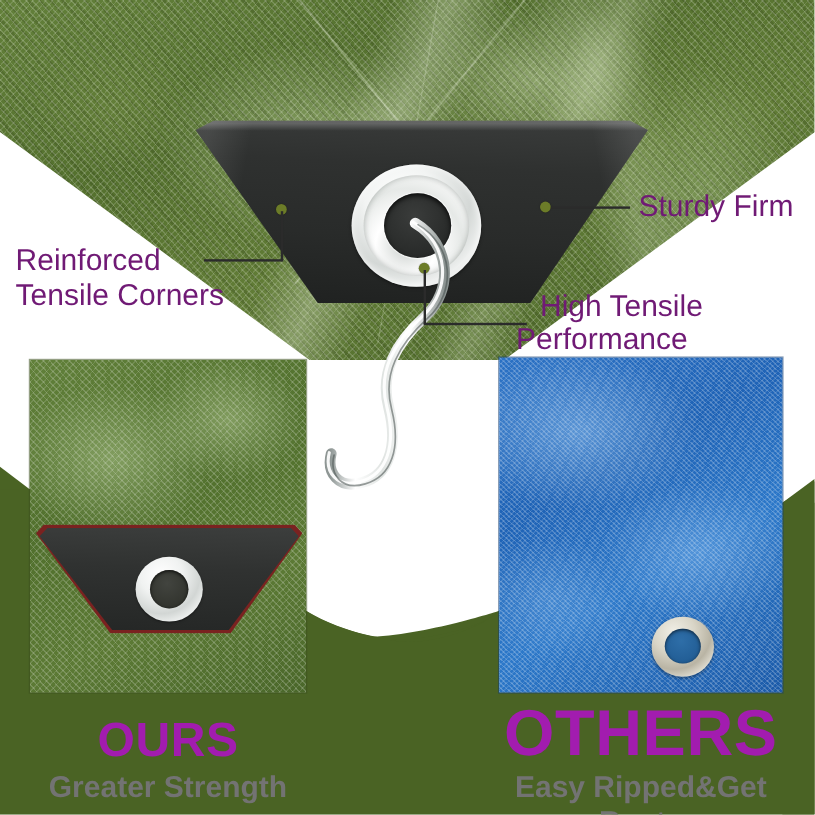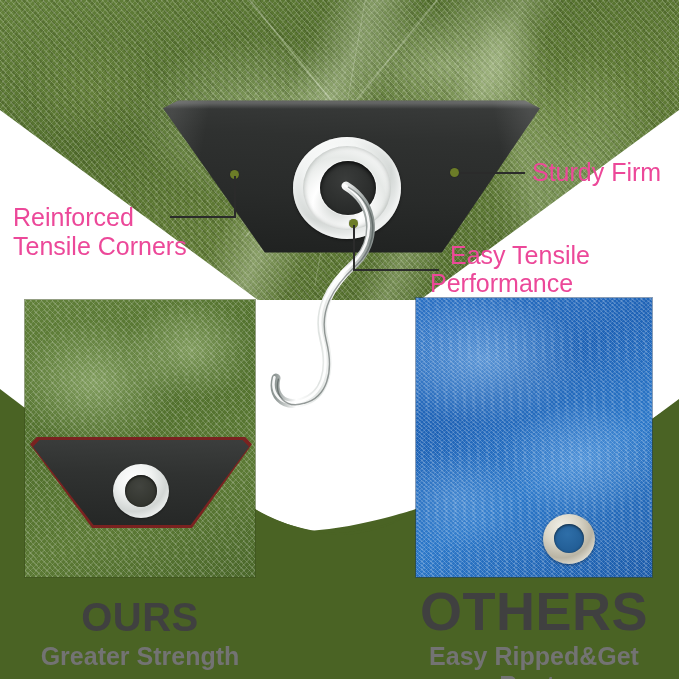--- a/index.html
+++ b/index.html
@@ -1,21 +1,21 @@
 <!DOCTYPE html>
 <html><head>
 <meta charset="utf-8">
 <style>
   html,body{margin:0;padding:0;background:#fff;}
   body{width:679px;height:679px;font-family:"Liberation Sans",sans-serif;}
   #stage{position:relative;width:679px;height:679px;overflow:hidden;background:#ffffff;}
 
   
   .abs{position:absolute;}
-  .txt{position:absolute;color:#ec4899;font-family:"Liberation Sans",sans-serif;white-space:pre;}
+  .txt{position:absolute;color:#701a75;font-family:"Liberation Sans",sans-serif;white-space:pre;}
   .ln{position:absolute;background:#2b2b2b;}
   .dot{position:absolute;border-radius:50%;background:#6c7c28;box-shadow:0 0 1px rgba(0,0,0,.5);}
 
   
   .tarp-wrap{position:absolute;left:0;top:0;width:679px;height:300px;}
   .tarp{
     position:absolute;left:0;top:0;width:679px;height:300px;
     -webkit-clip-path:polygon(0 0, 679px 0, 679px 0, 400px 300px, 340px 300px, 280px 300px, 0 0);
     clip-path:polygon(0 0, 679px 0, 679px 110px, 420px 300px, 340px 300px, 258px 300px, 0 110px, 0 0);
     background:
@@ -123,21 +123,21 @@
     box-shadow:inset 0 1px 3px rgba(0,0,0,.8);}
   
   .oth-g1{position:absolute;left:127px;top:216px;width:52px;height:50px;border-radius:50%;
     background:radial-gradient(circle at 36% 26%,#f1efe6 0%,#d9d5c7 35%,#b9b4a4 62%,#e6e3d8 82%,#a7a294 100%);
     box-shadow:0 1px 3px rgba(0,0,0,.45);}
   .oth-g2{position:absolute;left:138px;top:226px;width:30px;height:29px;border-radius:50%;
     background:radial-gradient(circle at 45% 35%,#2e6ea8 0%,#235f97 65%,#1d5387 100%);
     box-shadow:inset 0 1px 3px rgba(0,0,0,.65);}
 
   
-  .cap-title{position:absolute;color:#404040;font-weight:bold;text-align:center;
+  .cap-title{position:absolute;color:#a21caf;font-weight:bold;text-align:center;
     font-family:"Liberation Sans",sans-serif;letter-spacing:.5px;}
   .cap-sub{position:absolute;color:#737373;font-weight:bold;text-align:center;
     font-family:"Liberation Sans",sans-serif;}
 </style>
 </head>
 <body>
 
 <div id="stage">
 
   <div class="tarp-wrap">
@@ -177,21 +177,21 @@
   <div class="txt" style="left:13px;top:203px;font-size:25px;">Reinforced</div>
   <div class="txt" style="left:13px;top:232px;font-size:25px;">Tensile Corners</div>
 
   <div class="dot" style="left:450px;top:168px;width:9px;height:9px;"></div>
   <div class="ln" style="left:459px;top:172px;width:66px;height:1.6px;"></div>
   <div class="txt" style="left:532px;top:158px;font-size:25px;">Sturdy Firm</div>
 
   <div class="dot" style="left:349px;top:219px;width:9px;height:9px;"></div>
   <div class="ln" style="left:353px;top:225px;width:1.6px;height:45px;"></div>
   <div class="ln" style="left:353px;top:269px;width:86px;height:1.6px;"></div>
-  <div class="txt" style="left:450px;top:241px;font-size:25px;">Easy Tensile</div>
+  <div class="txt" style="left:450px;top:241px;font-size:25px;">High Tensile</div>
   <div class="txt" style="left:430px;top:269px;font-size:25px;">Performance</div>
 
   <svg class="abs" width="679" height="300" style="left:0;top:379px;">
     <path d="M0 29 L0 300 L679 300 L679 40 L652 40 L652 198 L416 198 L416 130
              C 416 130, 350 152, 300 152
              C 250 152, 196 130, 196 130
              L255 130 L255 198 L25 198 L25 29 Z" fill="#4a6324"></path>
     <path d="M0 29 L25 29 L25 198 L0 198 Z" fill="#4a6324"></path>
     <path d="M0 10 L25 29 L25 198 L0 198 Z" fill="#4a6324"></path>
     <path d="M255 130 L255 198 L416 198 L416 130

